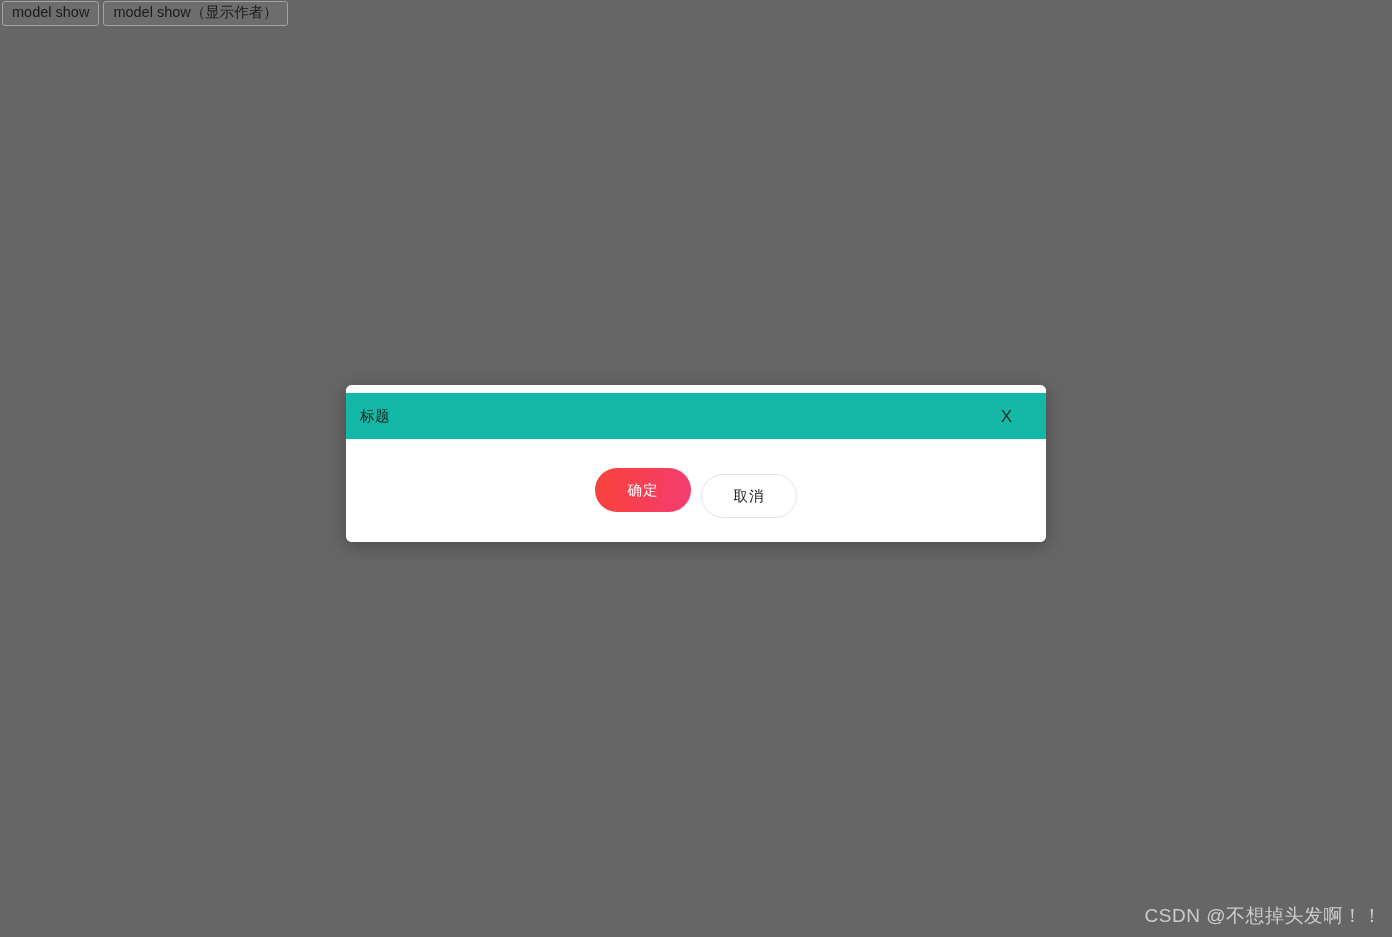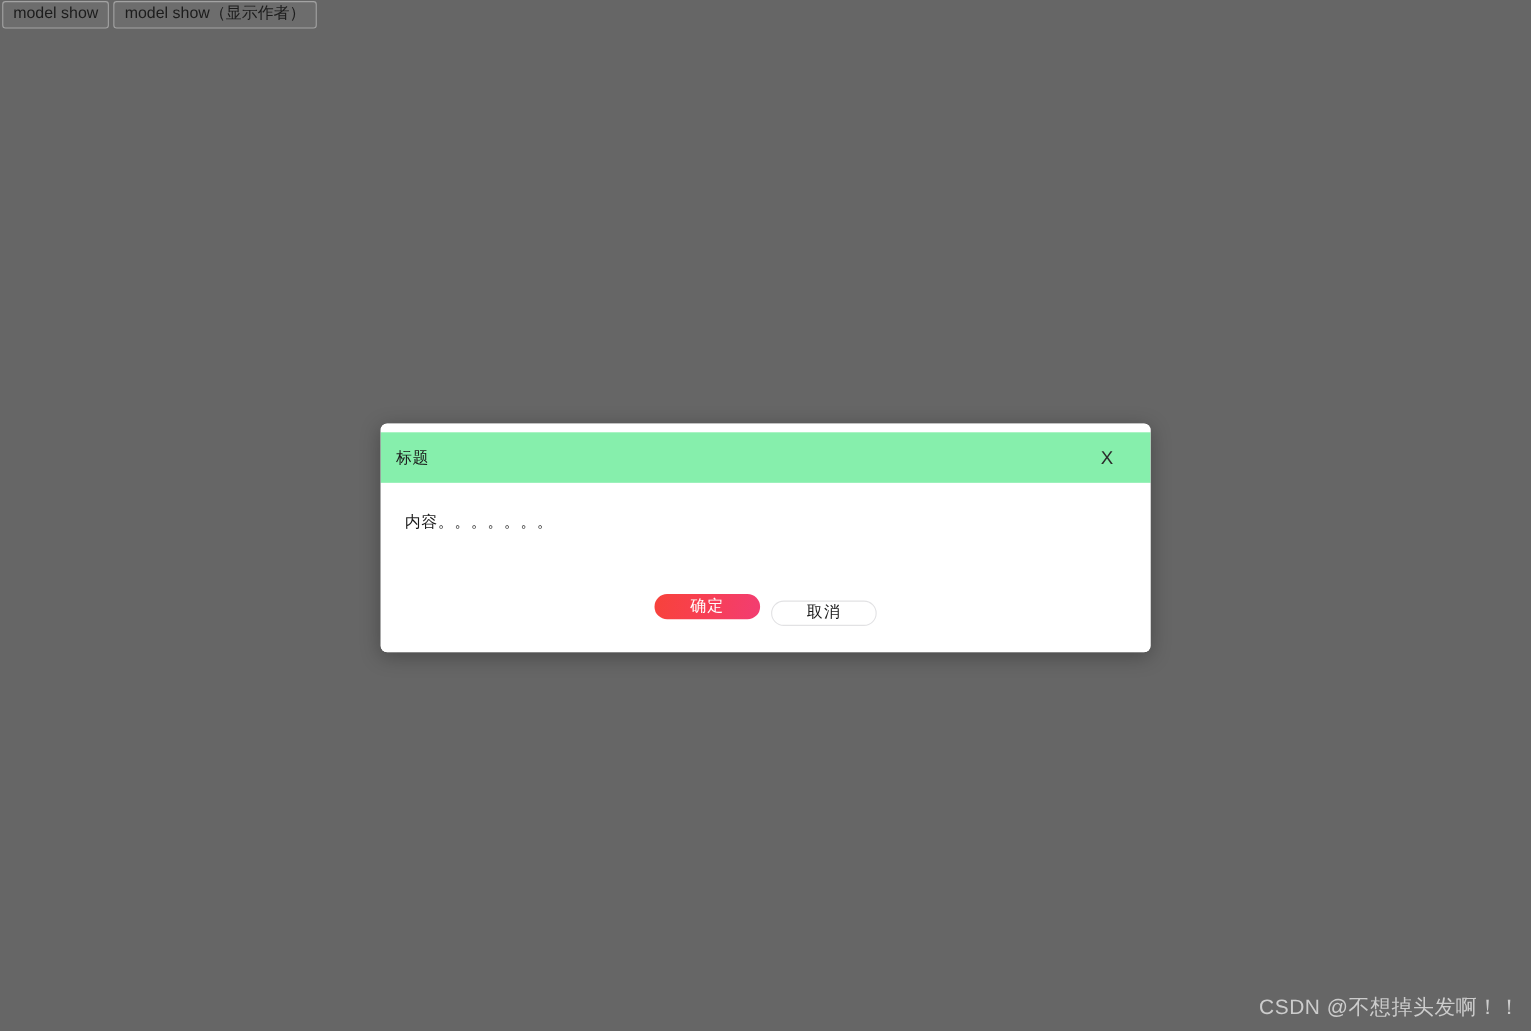--- a/index.html
+++ b/index.html
@@ -48,21 +48,21 @@
     border-radius: 6px;
     box-shadow: 0 4px 18px rgba(0,0,0,0.28);
     overflow: hidden;
   }
   #dialog-topfill {
     height: 8px;
     background: #ffffff;
   }
   #dialog-header {
     height: 46px;
-    background: #86efac;
+    background: #14b8a6;
     display: flex;
     align-items: center;
     justify-content: space-between;
     padding: 0 30px 0 14px;
     box-sizing: border-box;
   }
   #dialog-title {
     font-size: 14.5px;
     color: #1a1a1a;
     font-weight: normal;
@@ -92,21 +92,21 @@
     justify-content: center;
     align-items: center;
     gap: 10px;
     padding: 23px 0 24px 0;
   }
   .dlg-btn {
     font-family: "Liberation Sans", "DejaVu Sans", sans-serif;
     font-size: 14.5px;
     border-radius: 22px;
     width: 96px;
-    height: 23px;
+    height: 44px;
     cursor: pointer;
     line-height: 1;
     display: flex;
     align-items: center;
     justify-content: center;
     box-sizing: border-box;
     letter-spacing: 1px;
   }
   .dlg-btn.confirm {
     background: linear-gradient(100deg, #f7423b 0%, #f8404c 35%, #f53e62 72%, #f23d72 100%);
@@ -143,23 +143,20 @@
 
 <div id="dialog">
 
   <div id="dialog-topfill"></div>
 
   <div id="dialog-header">
     <span id="dialog-title">标题</span>
     <span id="dialog-close">X</span>
   </div>
 
-  <div id="dialog-body">
-    <span id="dialog-content-text">内容。。。。。。。</span>
-  </div>
 
   <div id="dialog-footer">
     <button class="dlg-btn confirm">确定</button>
     <button class="dlg-btn cancel">取消</button>
   </div>
 
 </div>
 
 <div id="watermark">CSDN @不想掉头发啊！！</div>
 

